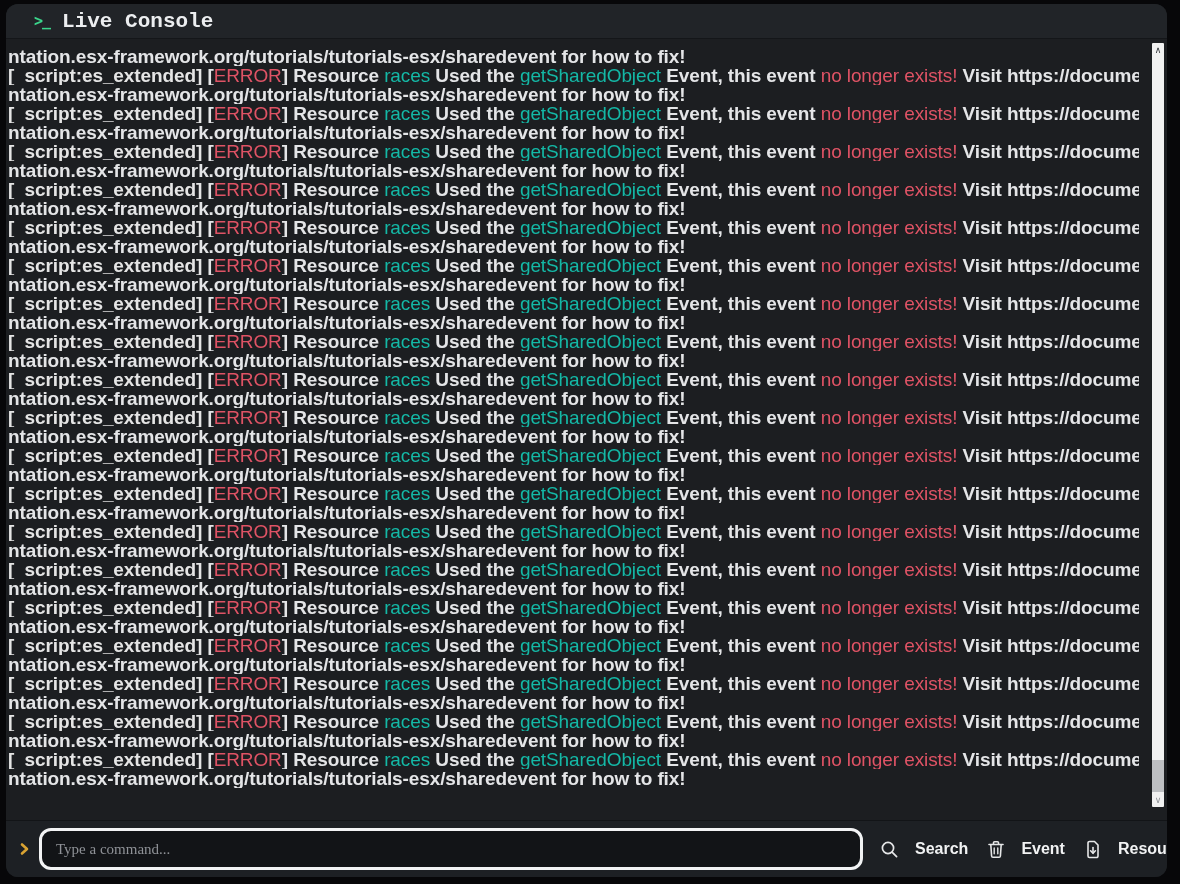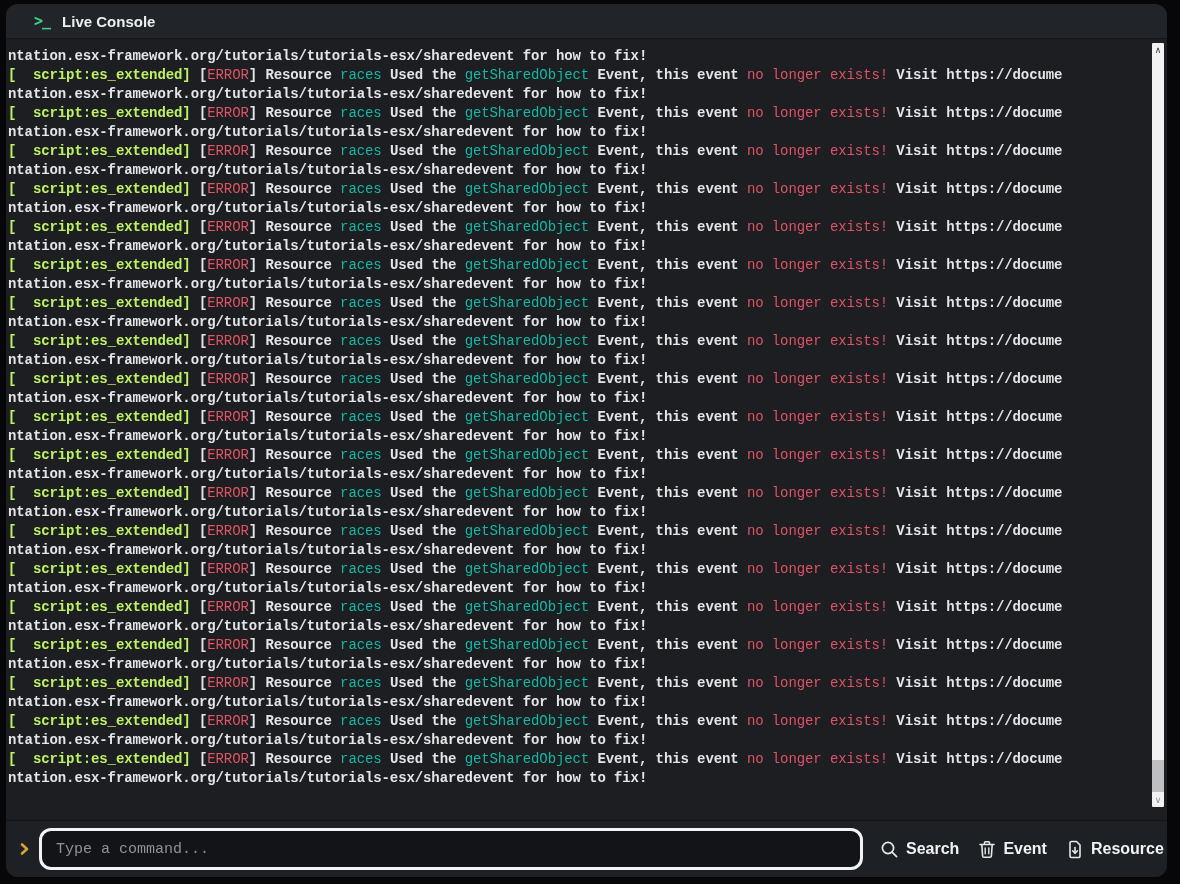--- a/index.html
+++ b/index.html
@@ -29,47 +29,47 @@
     gap: 12px;
   }
   .prompt-glyph {
     font-family: "DejaVu Sans Mono", monospace;
     font-weight: 700;
     font-size: 15px;
     color: #3bd68c;
     letter-spacing: -1px;
   }
   .titlebar-title {
-    font-family: Liberation Sans, sans-serif;
+    font-family: Liberation Mono, monospace;
     font-weight: 700;
-    font-size: 15px;
+    font-size: 21px;
     color: #eceef0;
   }
 
   
   .console {
     position: relative;
     flex: 1 1 auto;
     background: #1c1e21;
     overflow: hidden;
   }
   .console-lines {
     position: absolute;
     left: 2px; top: 8px;
     right: 28px;
-    font-family: Liberation Mono, monospace;
-    font-size: 14px;
+    font-family: Liberation Sans, sans-serif;
+    font-size: 19px;
     line-height: 19px;
     letter-spacing: -0.1px;
     white-space: pre;
     overflow: hidden;
   }
   .console-line { height: 19px; overflow: hidden; }
   .seg-white  { color: #e4e5e7; font-weight: 700; }
-  .seg-yellow { color: #bef264; font-weight: 700; }
+  .seg-yellow { color: #e5e5e5; font-weight: 700; }
   .seg-red    { color: #df5365; font-weight: 400; text-align: right; }
   .seg-cyan   { color: #14b8a6; font-weight: 400; }
 
   
   .scrollbar {
     position: absolute;
     top: 4px; right: 3px;
     width: 12px; height: 764px;
     background: #f1f1f1;
     border-radius: 1px;
@@ -110,35 +110,35 @@
   }
   .command-input {
     flex: 0 0 auto;
     width: 824px;
     height: 42px;
     background: #121417;
     border: 3px solid #f2f3f4;
     border-radius: 12px;
     outline: none;
     color: #c4b5fd;
-    font-family: Liberation Mono, monospace;
+    font-family: Liberation Serif, serif;
     font-size: 15px;
     padding: 0 14px;
   }
   .command-input::placeholder { color: #8f9297; }
   .footer-actions {
     display: flex;
     align-items: center;
     margin-left: 17px;
     gap: 19px;
   }
   .footer-btn {
     display: flex;
     align-items: center;
-    gap: 7px;
+    gap: 16px;
     background: transparent;
     border: none;
     color: #f1f2f3;
     font-family: "Liberation Sans", sans-serif;
     font-size: 16px;
     font-weight: 700;
     cursor: pointer;
     padding: 0;
   }
   .footer-btn svg { display: block; }

